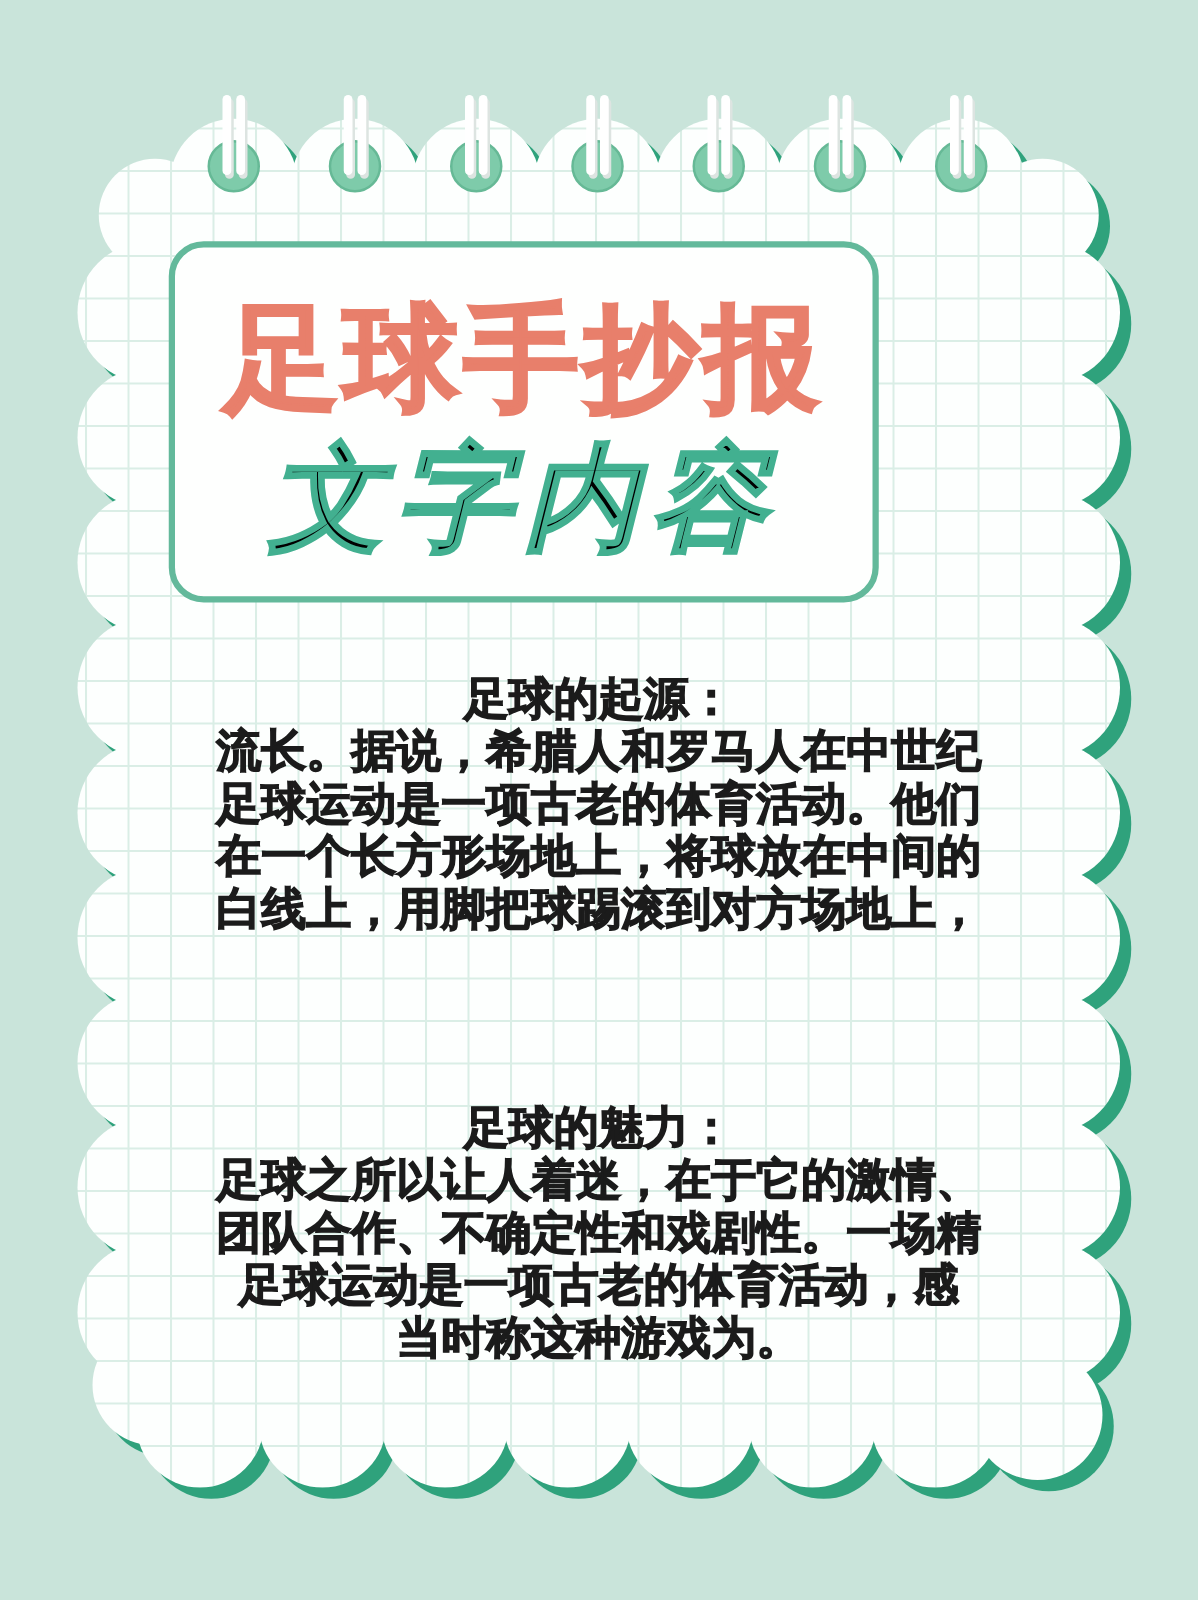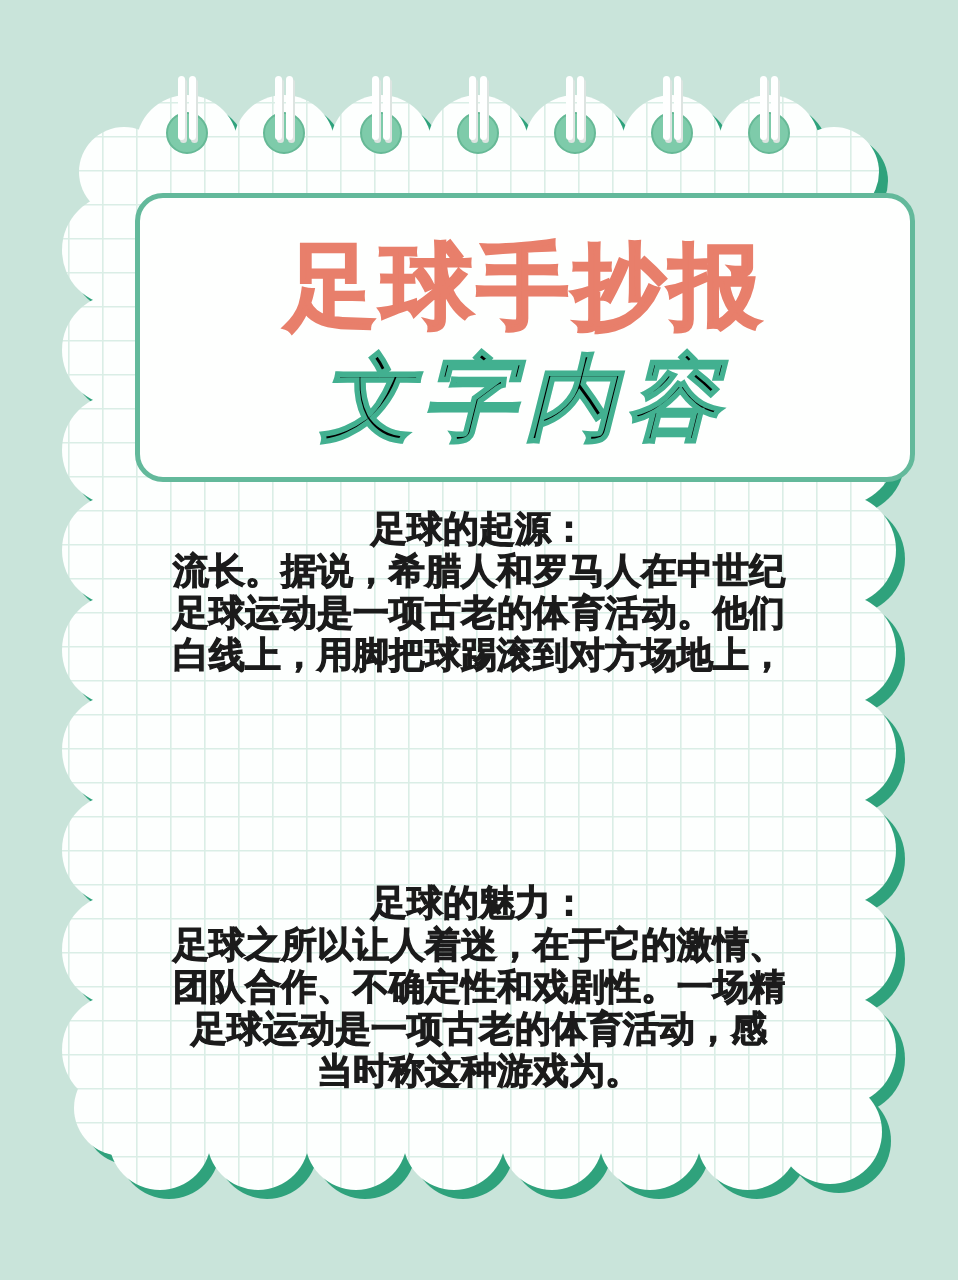--- a/index.html
+++ b/index.html
@@ -8,21 +8,21 @@
     width:958px;height:1280px;
     background:#c9e4da;
     overflow:hidden;
     font-family:"DejaVu Sans",sans-serif;
   }
   .stage svg{position:absolute;left:0;top:0;}
   
   .title-card{
     position:absolute;
     left:135px;top:193px;
-    width:780px;height:289px;
+    width:568px;height:289px;
     box-sizing:border-box;
     background:#fefffe;
     border:5px solid #63b99b;
     border-radius:28px;
     display:flex;flex-direction:column;
     align-items:center;justify-content:center;
     padding-top:10px;
     z-index:3;
   }
   .title-line{
@@ -41,21 +41,21 @@
     color:#1b1b1b;
     font-weight:700;
     z-index:3;
   }
   .text-section .line{
     font-size:36px;
     line-height:42px;
     -webkit-text-stroke:1.1px #1b1b1b;
     white-space:nowrap;
   }
-  .section-origin{top:508px;}
+  .section-origin{top:539px;}
   .section-charm{top:882px;}
 </style>
 </head>
 <body>
 
 <div class="stage">
 
   <svg width="958" height="1280" viewBox="0 0 958 1280" aria-hidden="true">
     <defs>
       <pattern id="gridp" width="34" height="34" patternUnits="userSpaceOnUse">
@@ -165,20 +165,21 @@
 
   <div class="title-card">
     <div class="title-line title-line-1">足球手抄报</div>
     <div class="title-line title-line-2">文字内容</div>
   </div>
 
   <div class="text-section section-origin">
     <div class="line">足球的起源：</div>
     <div class="line">流长。据说，希腊人和罗马人在中世纪</div>
     <div class="line">足球运动是一项古老的体育活动。他们</div>
+    <div class="line">在一个长方形场地上，将球放在中间的</div>
     <div class="line">白线上，用脚把球踢滚到对方场地上，</div>
   </div>
 
   <div class="text-section section-charm">
     <div class="line">足球的魅力：</div>
     <div class="line">足球之所以让人着迷，在于它的激情、</div>
     <div class="line">团队合作、不确定性和戏剧性。一场精</div>
     <div class="line">足球运动是一项古老的体育活动，感</div>
     <div class="line">当时称这种游戏为。</div>
   </div>

